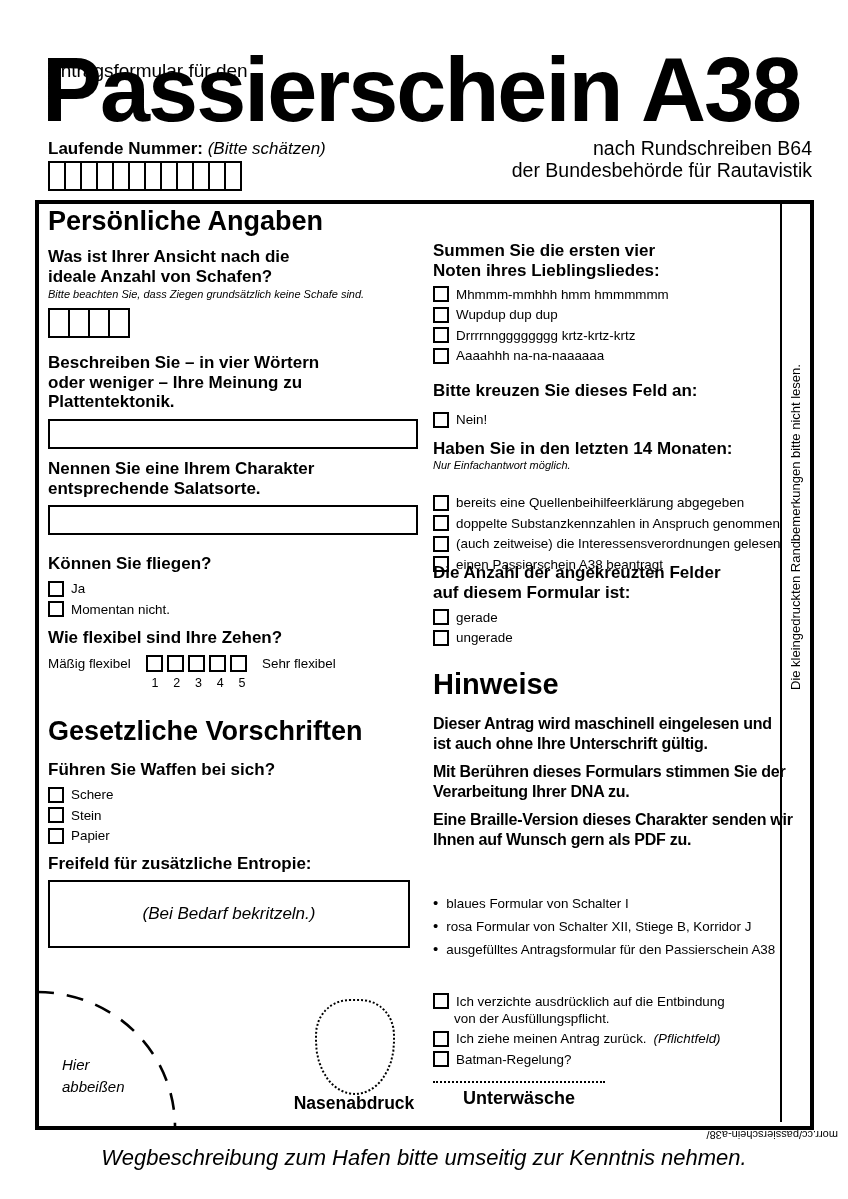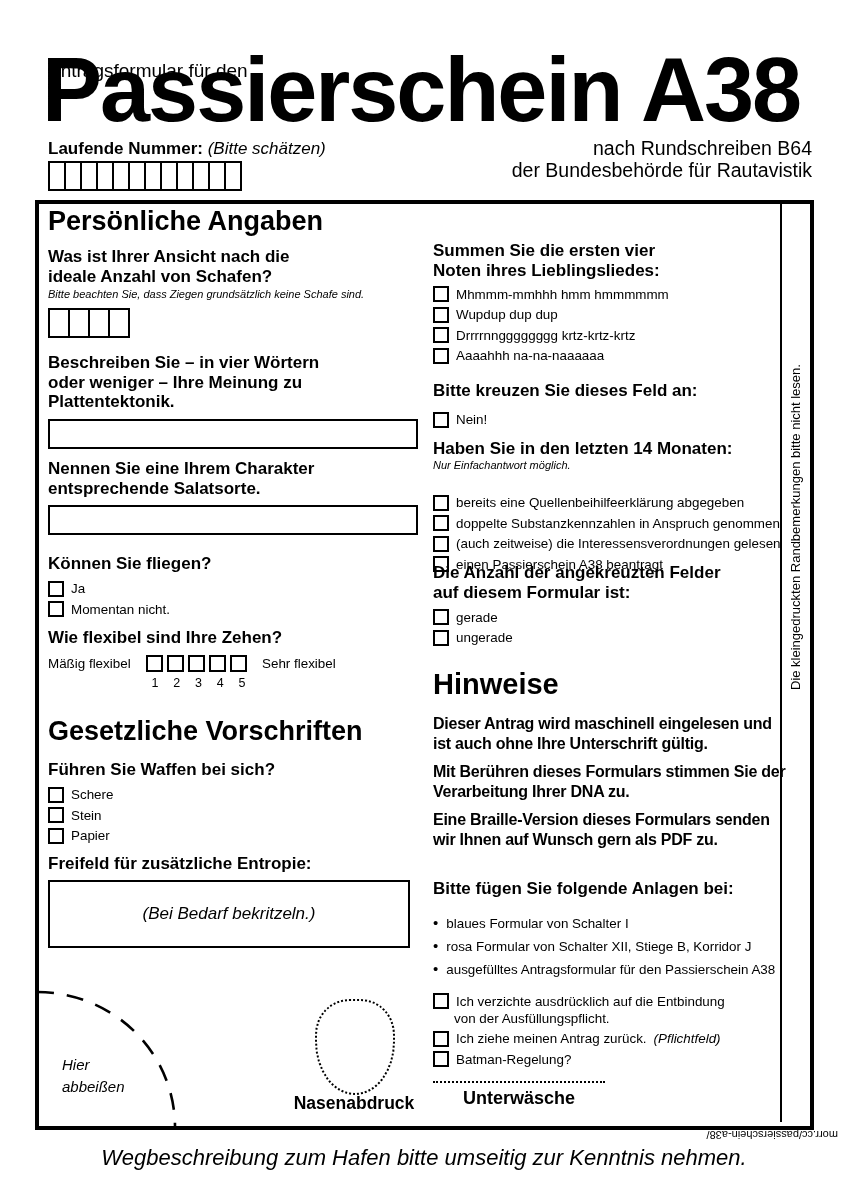--- a/index.html
+++ b/index.html
@@ -220,24 +220,23 @@
       </div>
     <div class="cbrow">
         <span class="cb"></span>
         <span>ungerade</span>
       </div>
   </div>
 
   <div class="abs" style="left:433px;top:668px;font-size:29px;font-weight:bold;">Hinweise</div>
   <div class="abs para" style="left:433px;top:714px;">Dieser Antrag wird maschinell eingelesen und ist auch ohne Ihre Unterschrift gültig.</div>
   <div class="abs para" style="left:433px;top:762px;">Mit Berühren dieses Formulars stimmen Sie der Verarbeitung Ihrer DNA zu.</div>
-  <div class="abs para" style="left:433px;top:810px;">Eine Braille-Version dieses Formulars senden wir Ihnen auf Wunsch gern als PDF zu.</div>
+  <div class="abs para" style="left:433px;top:810px;">Eine Braille-Version dieses Charakter senden wir Ihnen auf Wunsch gern als PDF zu.</div>
 
   <div class="abs" style="left:433px;top:879px;">
-    <div class="q">Bitte fügen Sie folgende Anlagen bei:</div>
     <div class="bullets">
       <div>blaues Formular von Schalter I</div>
       <div>rosa Formular von Schalter XII, Stiege B, Korridor J</div>
       <div>ausgefülltes Antragsformular für den Passierschein A38</div>
     </div>
   </div>
 
   <div class="abs" style="left:433px;top:993px;">
     <div class="cbrow" style="margin-top:0;">
         <span class="cb"></span>

